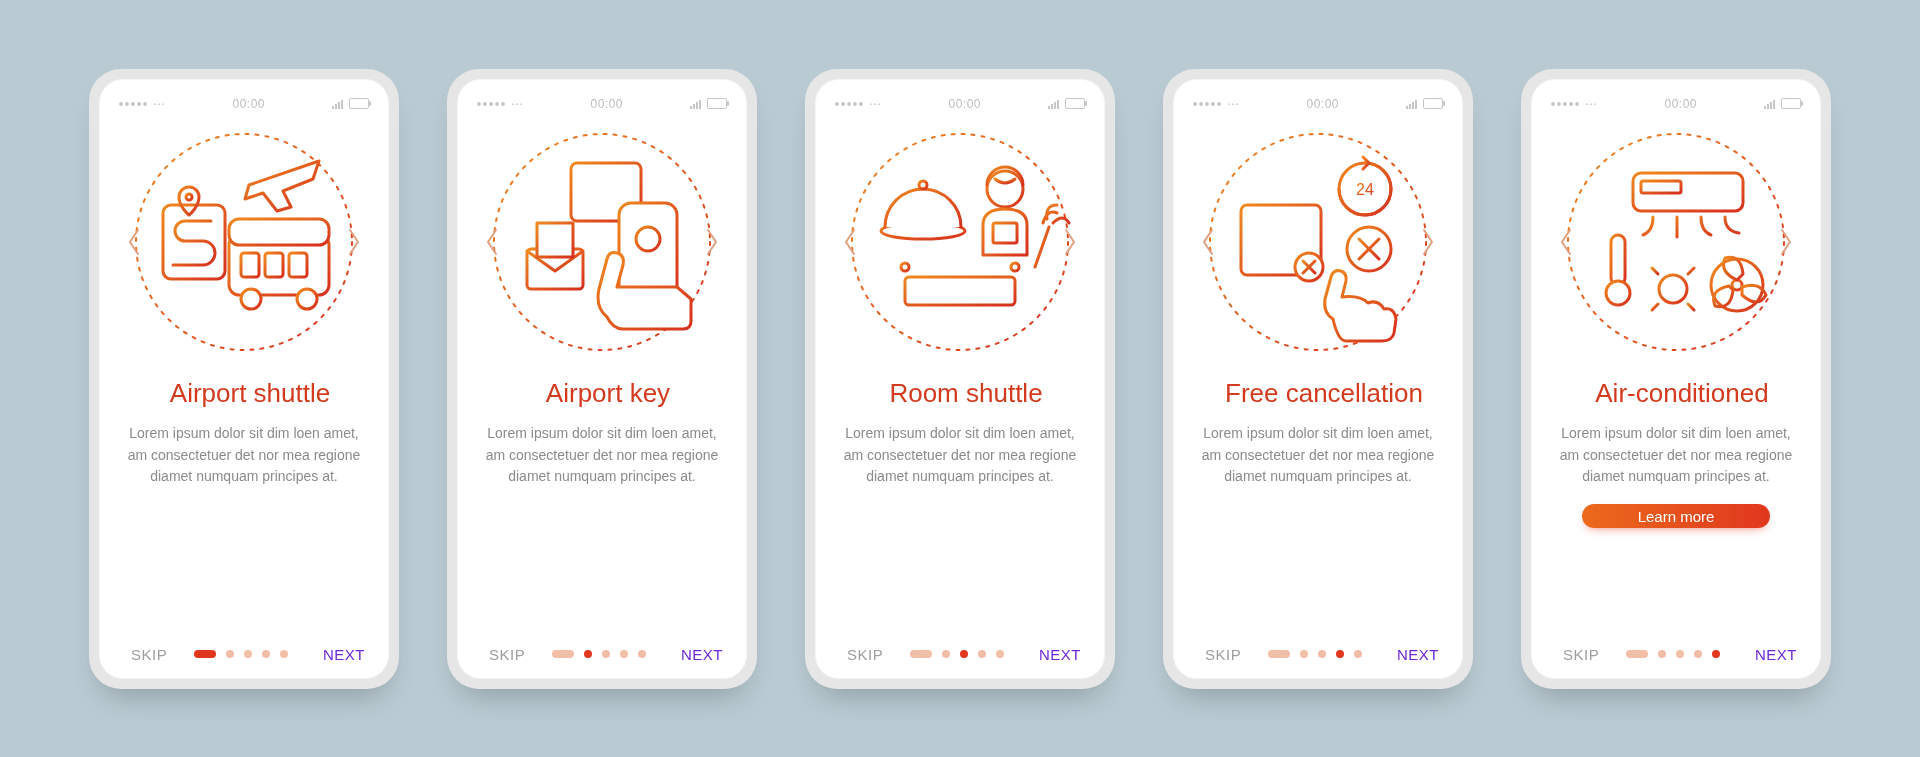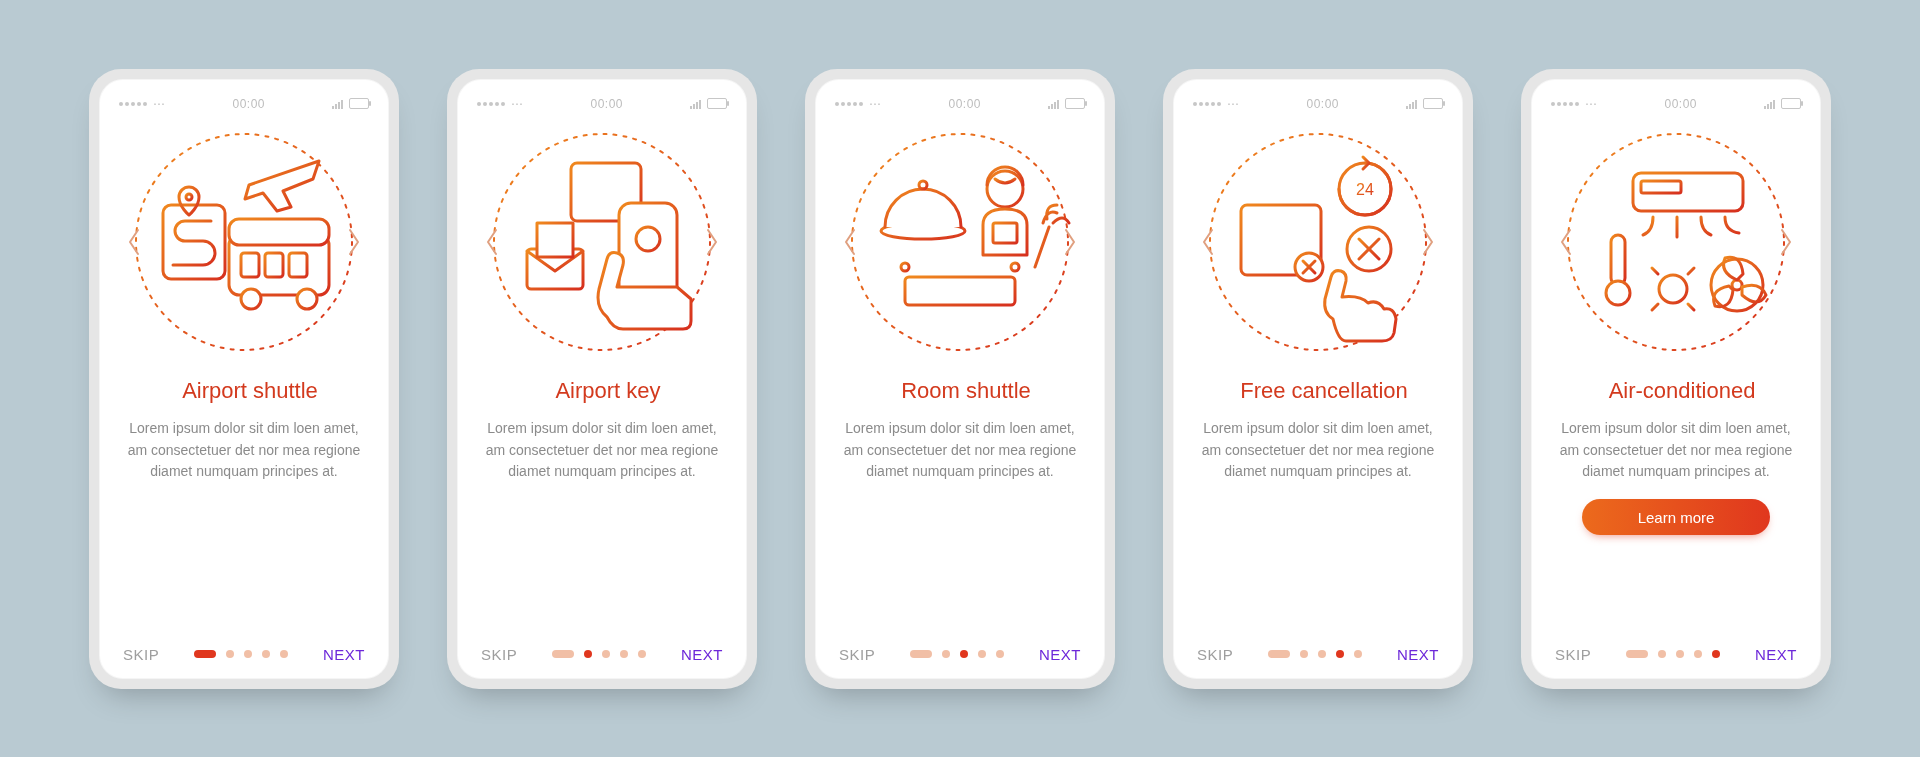--- a/index.html
+++ b/index.html
@@ -80,58 +80,59 @@
   .chev {
     position:absolute; top:50%; transform:translateY(-50%);
     width:14px; height:28px; pointer-events:none;
   }
   .chev.left { left:-2px; }
   .chev.right { right:-2px; }
   .chev svg { width:100%; height:100%; }
 
   .title {
     color: #d33a1e;
-    font-size: 22px;
+    font-size: 26px;
     font-weight: 400;
     text-align: center;
     margin-top: 20px;
     line-height: 1.25;
     margin-left: 12px;
   }
   .desc {
     color: #8b8b8b;
     font-size: 14px;
     line-height: 1.55;
     text-align: center;
     margin-top: 14px;
     max-width: 250px;
   }
   .cta {
     margin-top: 16px;
     display:inline-flex; align-items:center; justify-content:center;
-    min-width: 140px; height: 36px; padding: 0 24px;
+    min-width: 140px; height: 24px; padding: 0 24px;
     border-radius: 18px;
     background: linear-gradient(90deg,#ec6a1c 0%, #e0371e 100%);
     color: #fff; font-size: 15px;
     cursor: pointer;
     box-shadow: 0 4px 10px -4px rgba(224,55,30,0.6);
   }
   .spacer { flex: 1 1 auto; }
   .bottom {
     width: 100%;
     display: flex;
     align-items: center;
     justify-content: space-between;
     padding: 6px 4px 2px 4px;
     box-sizing: border-box;
   }
   .skip, .next {
     font-size: 15px;
     letter-spacing: 0.5px;
     cursor: pointer;
+    margin-left: 8px;
   }
   .skip { color: #9e9e9e; }
   .next { color: #6d28d9; font-weight: 500; }
   .pager { display:flex; gap:10px; }
   .dot {
     width: 8px; height: 8px; border-radius: 50%;
     background: #f1bfa6;
   }
   .dot.active { background: #e0371e; }
   .dot.first {

